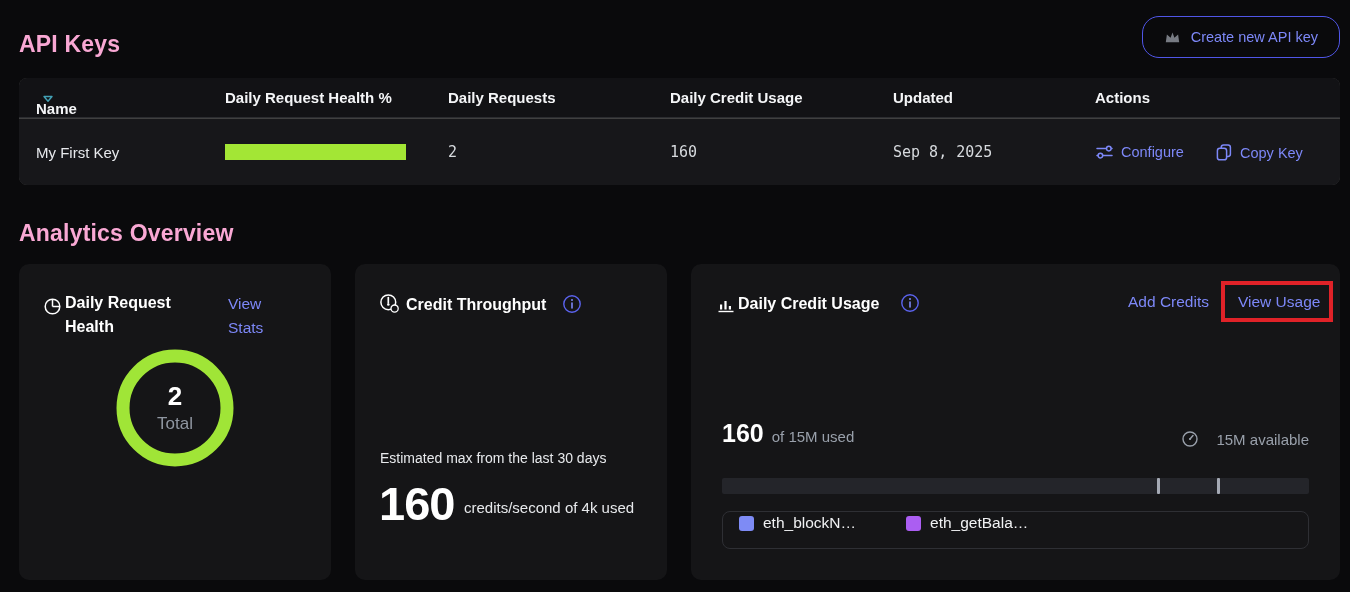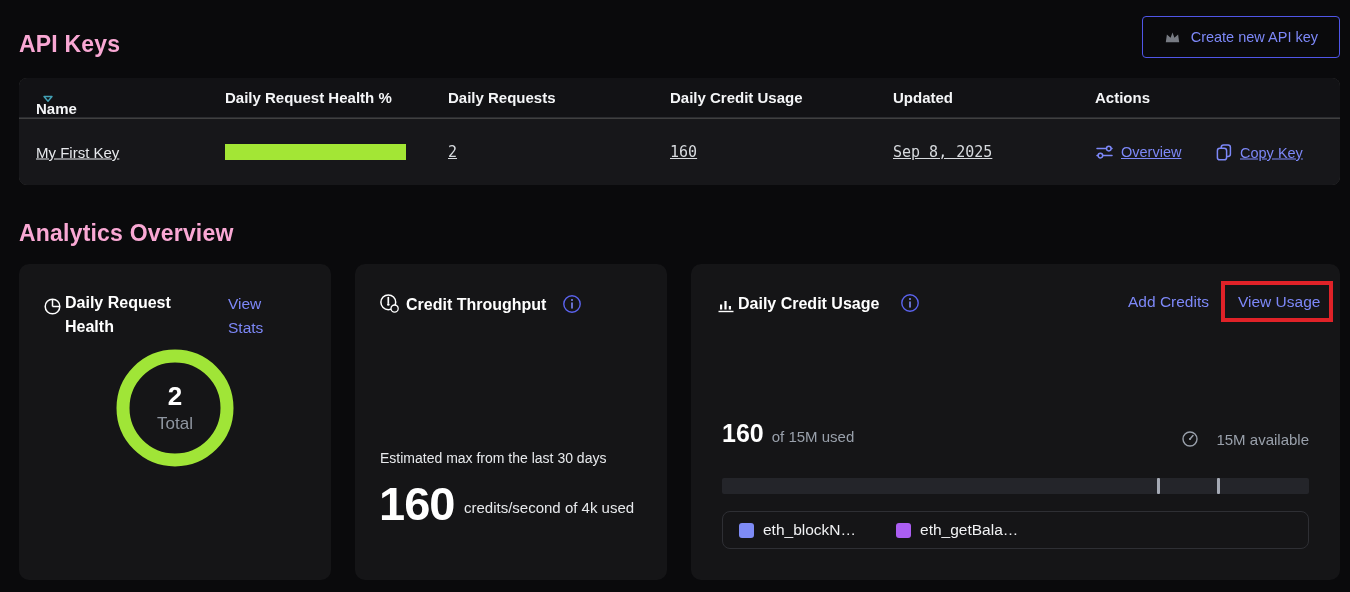--- a/index.html
+++ b/index.html
@@ -20,40 +20,40 @@
   .abs{position:absolute;}
   .h1{font-size:23px;font-weight:700;color:#f9a8d4;letter-spacing:.2px;}
   .link{color:var(--accent);cursor:pointer;}
   .mono{font-family:"DejaVu Sans Mono", monospace;}
 
   
   #page-title{left:19px;top:31px;}
   #create-btn{
     right:10px;top:16px;height:42px;
     display:flex;align-items:center;gap:10px;
-    padding:0 21px;border:1px solid #5056e8;border-radius:4px;
+    padding:0 21px;border:1px solid #5056e8;border-radius:17px;
     background:transparent;color:var(--accent);
     font-size:14.5px;font-weight:500;cursor:pointer;
     font-family:"Liberation Sans", sans-serif;
   }
 
   
   #api-table{
     left:19px;top:78px;width:1321px;height:107px;
     background:#404040;border-radius:8px;overflow:hidden;
   }
   .t-header{
     position:absolute;left:0;top:0;right:0;height:40px;
     background:#121215;border-bottom:1px solid #2b2c30;
   }
   .t-header span{
     position:absolute;top:11px;font-size:15px;font-weight:600;color:#f4f5f7;
   }
   .t-row{position:absolute;left:0;top:41px;right:0;bottom:0;background:#17171a;}
-  .cell{position:absolute;top:50%;transform:translateY(-50%);text-decoration:underline;}
+  .cell{position:absolute;top:50%;transform:translateY(-50%);}
   .health-track{width:181px;height:16px;}
   .health-fill{height:100%;width:100%;}
   .action-link{
     display:inline-flex;align-items:center;gap:7px;
     font-size:14.5px;font-weight:500;color:var(--accent);cursor:pointer;
   }
 
   
   #analytics-title{left:19px;top:220px;}
   .card{
@@ -91,21 +91,21 @@
     border:4px solid #e02228;pointer-events:none;
   }
   #usage-line{left:31px;top:155px;display:flex;align-items:baseline;gap:8px;}
   #usage-line .big{font-size:25px;font-weight:700;color:#fff;}
   #usage-line .suffix{font-size:15px;color:var(--muted);}
   #avail{right:31px;top:166px;display:flex;align-items:center;gap:17px;
     font-size:15px;color:var(--muted);}
   #usage-bar{left:31px;top:214px;width:587px;height:16px;background:#24252a;border-radius:2px;}
   .usage-tick{position:absolute;top:0;width:3px;height:16px;background:#a5aab5;border-radius:1px;}
   #usage-legend{left:31px;top:247px;width:587px;height:38px;
-    display:flex;align-items:flex-start;gap:40px;padding:9px 16px;}
+    display:flex;align-items:flex-end;gap:50px;padding:16px 16px;}
 
   svg{display:block;flex:none;}
 </style>
 </head>
 <body style="background: rgb(10, 10, 12);">
 
 <div class="abs h1" id="page-title">API Keys</div>
 
 <button class="abs" id="create-btn">
   <svg width="17" height="15" viewBox="0 0 17 15">
@@ -138,21 +138,21 @@
     <span class="cell mono" style="left:651px;font-size:15px;color:#d7dade">160</span>
     <span class="cell mono" style="left:874px;font-size:15px;color:#d7dade">Sep 8, 2025</span>
 
     <span class="cell action-link" style="left:1076px">
       <svg width="19" height="18" viewBox="0 0 19 18">
         <path d="M2 5.6 H17" stroke="currentColor" stroke-width="1.5" stroke-linecap="round"></path>
         <circle cx="13.8" cy="5.6" r="2.3" fill="#17171a" stroke="currentColor" stroke-width="1.5"></circle>
         <path d="M2 12.6 H17" stroke="currentColor" stroke-width="1.5" stroke-linecap="round"></path>
         <circle cx="5.4" cy="12.6" r="2.3" fill="#17171a" stroke="currentColor" stroke-width="1.5"></circle>
       </svg>
-      <span>Overview</span>
+      <span>Configure</span>
     </span>
 
     <span class="cell action-link" style="left:1196px">
       <svg width="18" height="19" viewBox="0 0 18 19">
         <rect x="6.2" y="2.4" width="9.2" height="11.5" rx="2.4" fill="none" stroke="currentColor" stroke-width="1.5"></rect>
         <rect x="2.4" y="5.8" width="9.2" height="11.5" rx="2.4" fill="#17171a" stroke="currentColor" stroke-width="1.5"></rect>
       </svg>
       <span>Copy Key</span>
     </span>
   </div>

